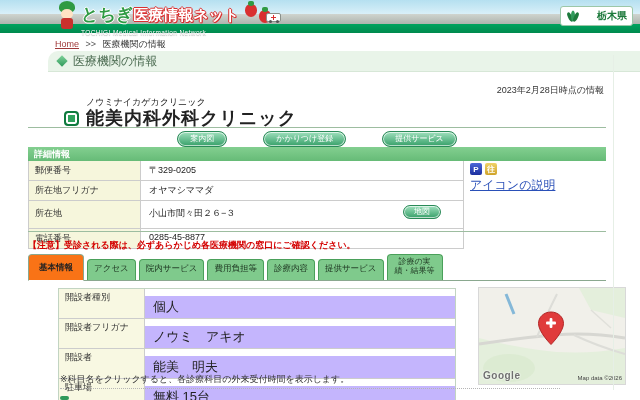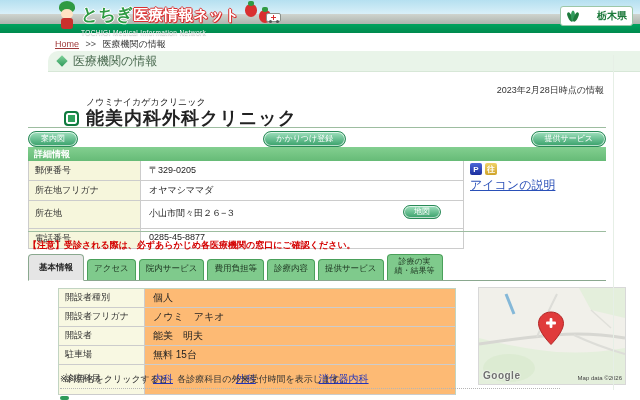--- a/index.html
+++ b/index.html
@@ -66,21 +66,21 @@
   .date-note { position:absolute; right:36px; top:84px; font-size:9px; color:#333; }
   .clinic-furigana { position:absolute; left:86px; top:96px; font-size:9px; color:#222; }
   .clinic-row { position:absolute; left:64px; top:106px; display:flex; align-items:center; }
   .clinic-icon { width:15px; height:15px; background:#2ea25c; border:2px solid #0f7a3e;
     border-radius:4px; box-shadow:inset 0 0 0 2px #fff; margin-right:7px; }
   .clinic-name { font-size:18px; font-weight:bold; color:#222; letter-spacing:1px; }
 
   
   .toolbar-line { position:absolute; left:28px; top:127px; width:578px; border-top:1px solid #9dbda0; }
   .toolbar { position:absolute; left:28px; top:131px; width:578px; display:flex;
-    justify-content:space-between; gap:20px; }
+    justify-content:center; gap:36px; }
   .pill-btn { background:linear-gradient(#9fe0bd,#37a069); border:1px solid #2a8a58;
     box-shadow:inset 0 0 0 1px rgba(255,255,255,.65); border-radius:9px; color:#fff;
     font-size:8px; line-height:1; padding:3px 12px; cursor:pointer; white-space:nowrap;
     font-family:inherit; }
 
   
   .detail-header { position:absolute; left:28px; top:147px; width:578px; height:14px;
     background:linear-gradient(#83cf90,#66bb77); color:#fff; font-size:9px; font-weight:bold;
     display:flex; align-items:center; padding-left:6px; }
   .detail-table { position:absolute; left:28px; top:161px; width:436px;
@@ -106,30 +106,30 @@
   
   .notice { position:absolute; left:28px; top:239px; font-size:9px; color:#d40000; font-weight:bold; }
 
   
   .tabs { position:absolute; left:28px; top:253px; width:578px; height:28px;
     display:flex; align-items:flex-end; gap:3px; border-bottom:1px solid #8aa88f; }
   .tab { background:#7fca8c; border:1px solid #4aa05a; border-bottom:none;
     border-radius:4px 4px 0 0; font-size:8.5px; color:#1c331f; text-align:center;
     padding:4px 6px 3px; height:21px; line-height:1.15; cursor:pointer; white-space:nowrap; }
   .tab.two-line { white-space:normal; width:56px; padding-top:2px; height:26px; font-size:8px; }
-  .tab.active { background:#e5e5e5; border:1px solid #8aa88f; border-bottom:1px solid #fff;
+  .tab.active { background:#f97316; border:1px solid #8aa88f; border-bottom:1px solid #fff;
     height:27px; font-weight:bold; color:#222; padding:8px 10px 3px; margin-bottom:-1px; }
 
   
   .basic-table { position:absolute; left:58px; top:288px; width:398px;
     border:1px solid #c2d4c2; border-bottom:none; }
   .brow { display:flex; border-bottom:1px solid #ccc; }
   .blabel { width:86px; background:#f8f8e2; font-size:9px; color:#333; padding:2px 6px;
     border-right:1px solid #ccc; }
-  .bvalue { flex:1; background:#fdba74; font-size:10px; color:#222; padding:2px 8px; }
+  .bvalue { flex:1; background:#c4b5fd; font-size:13px; color:#222; padding:2px 8px;margin-top:7px; }
   .brow.links-row .blabel,.brow.links-row .bvalue { padding-top:7px; padding-bottom:8px; }
   .dept-link { display:inline-block; width:80px; color:#2233bb; text-decoration:underline;
     cursor:pointer; }
 
   
   .map-box { position:absolute; left:462px; top:287px; width:148px; height:98px;
     border:1px solid #d8d8d8; background:#f1f0ea; overflow:hidden;margin-left:16px; }
   .map-google { position:absolute; left:4px; bottom:3px; font-size:10px; font-weight:bold;
     color:#707070; text-shadow:0 0 2px #fff,0 0 2px #fff; letter-spacing:.5px; }
   .map-attr { position:absolute; right:3px; bottom:3px; font-size:6px; color:#444; }

